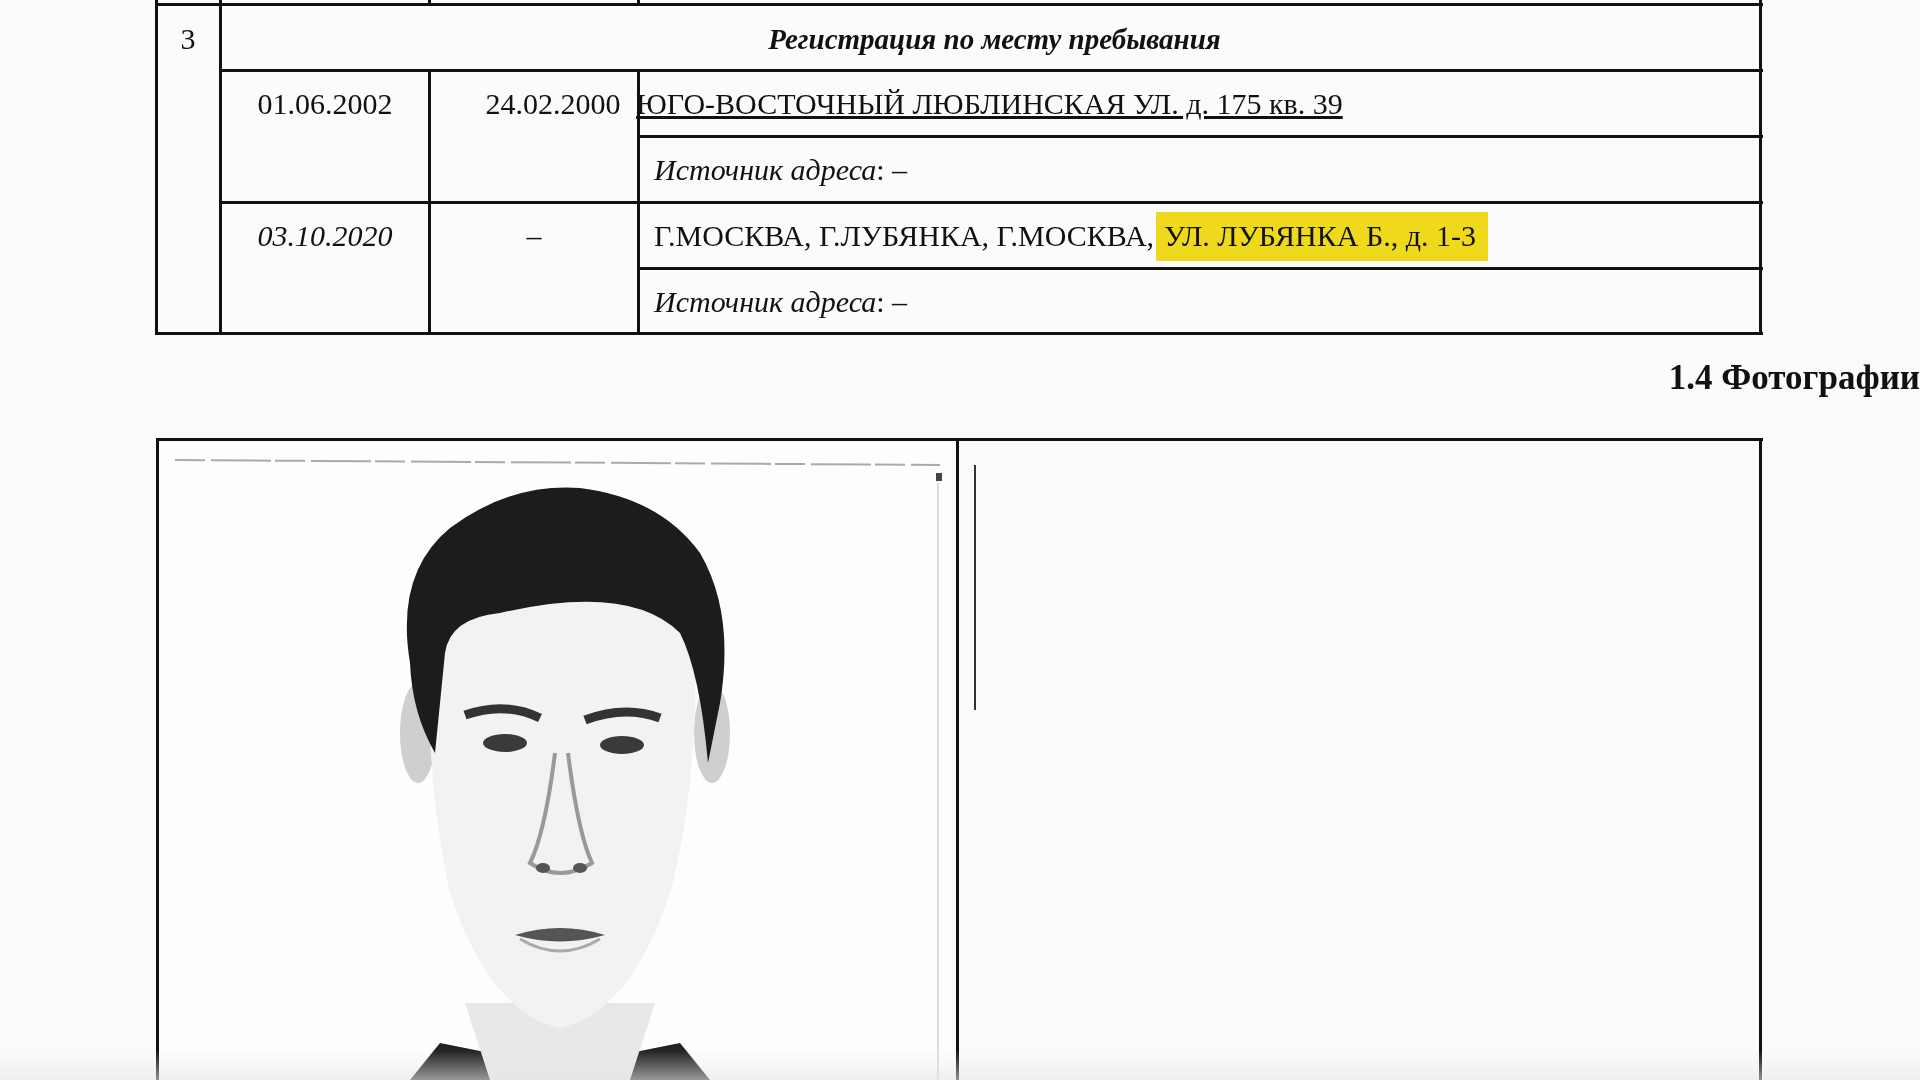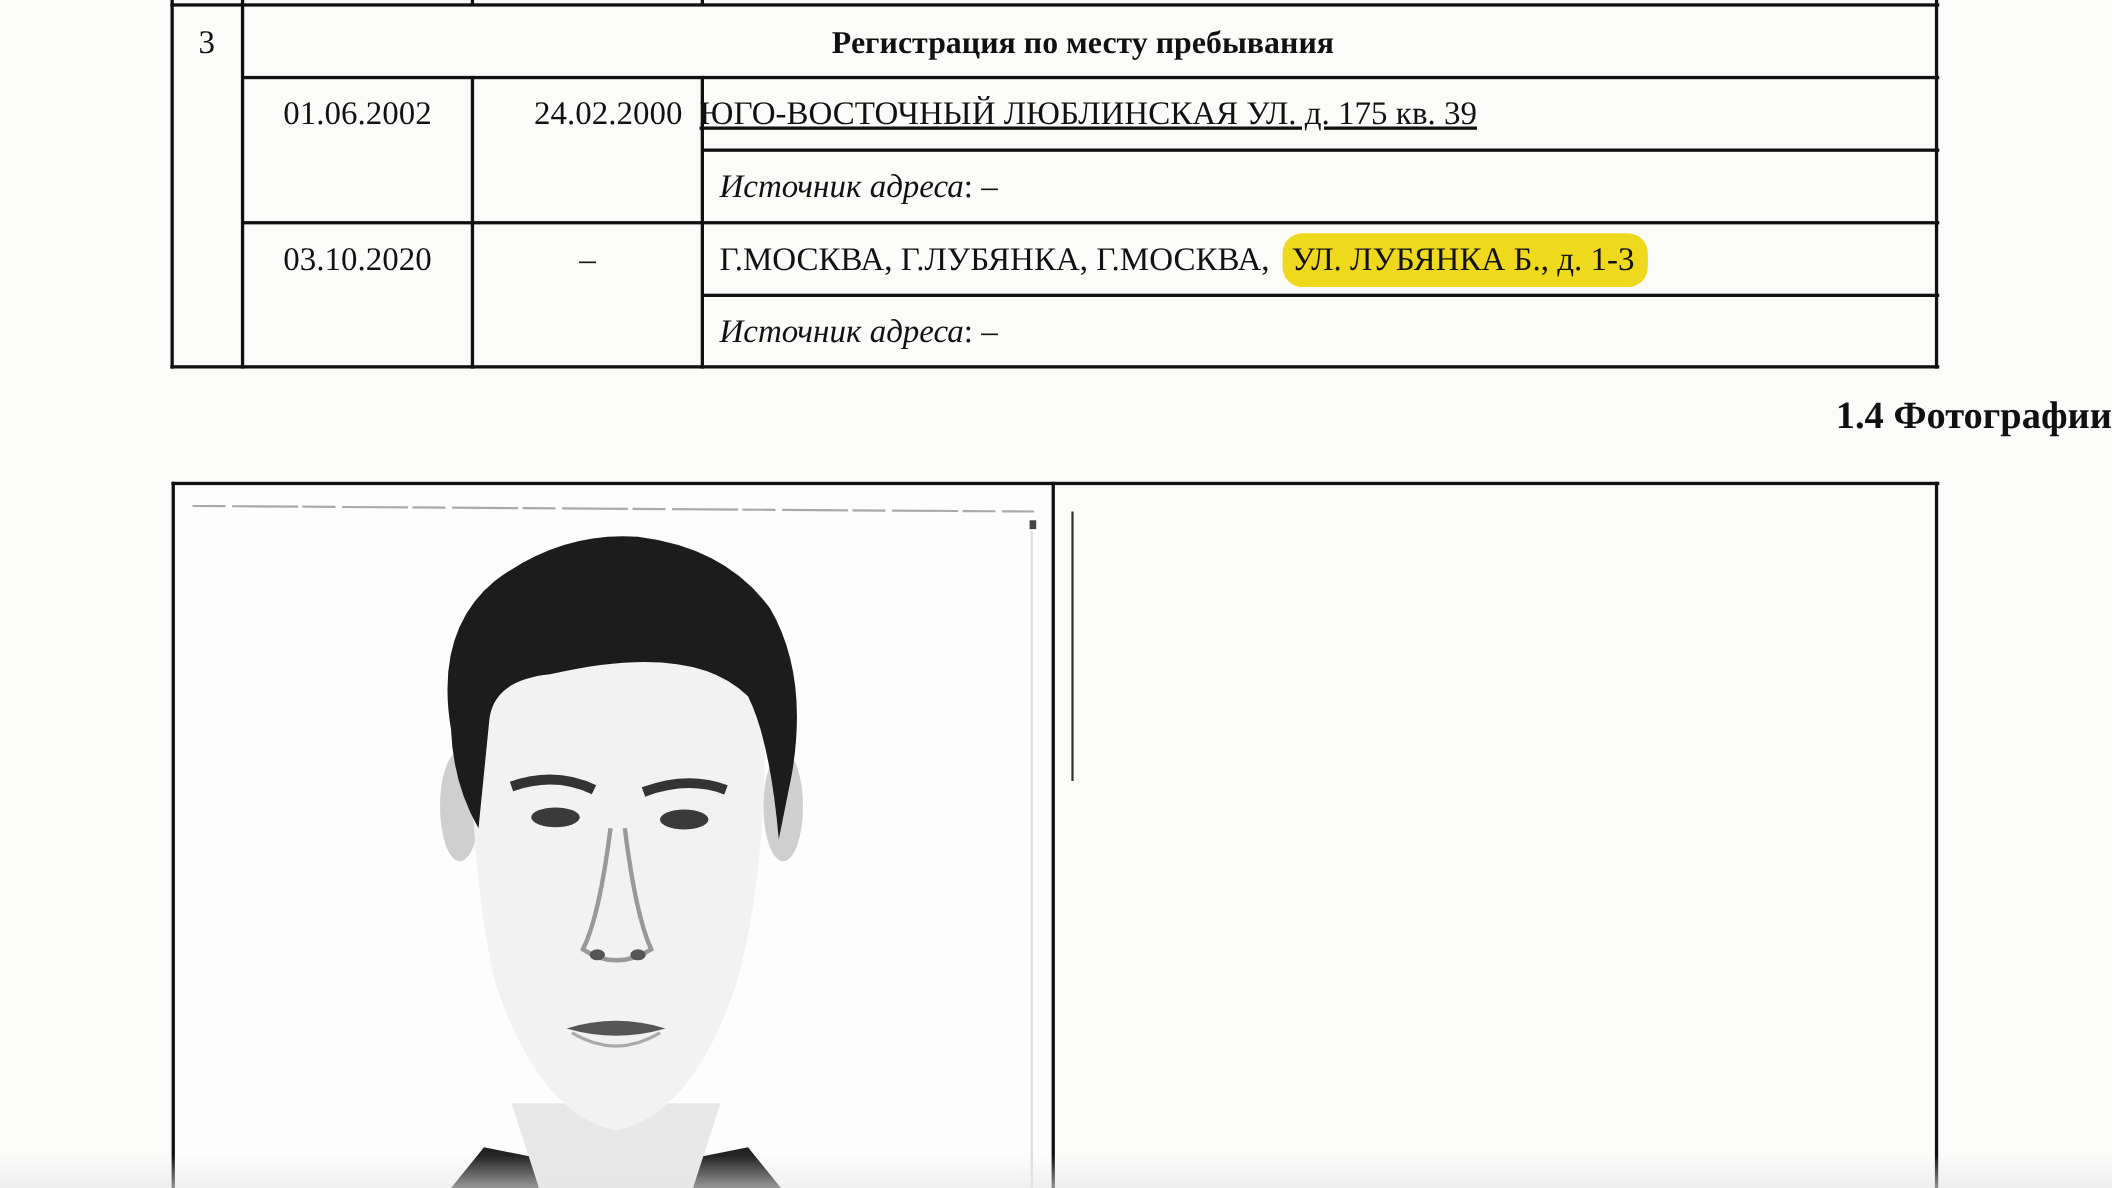--- a/index.html
+++ b/index.html
@@ -8,21 +8,21 @@
     background:#fbfbfa;
     font-family:"Liberation Serif","DejaVu Serif",serif;
     color:#111;
   }
   .hline { position:absolute; height:3px; background:#111; }
   .vline { position:absolute; width:3px; background:#111; }
   .cell-text { position:absolute; font-size:30px; line-height:34px; white-space:nowrap; }
   .center { text-align:center; }
   .bold { font-weight:bold; }
   .italic { font-style:italic; }
-  .hl { background:#efd91c; padding:7px 12px 9px 8px; margin-left:12px;border-radius:18px; }
+  .hl { background:#efd91c; padding:7px 12px 9px 8px; margin-left:2px; }
   .heading { position:absolute; left:0; width:1920px; top:358px; text-align:right; font-size:35px; font-weight:bold; }
   .photo { position:absolute; left:160px; top:443px; width:795px; height:637px; background:#fdfdfd; overflow:hidden; }
   .bottom-fade { position:absolute; left:0; top:1050px; width:1920px; height:30px; background:linear-gradient(to bottom, rgba(240,240,240,0), rgba(230,230,230,0.6)); }
 </style>
 </head>
 <body>
 
 <div>
 
   <div class="hline" style="left:155px; top:3px; width:1608px;"></div>
@@ -35,30 +35,30 @@
   <div class="vline" style="left:155px; top:0; height:335px;"></div>
   <div class="vline" style="left:219px; top:0; height:335px;"></div>
   <div class="vline" style="left:428px; top:0; height:5px;"></div>
   <div class="vline" style="left:428px; top:69px; height:266px;"></div>
   <div class="vline" style="left:637px; top:0; height:5px;"></div>
   <div class="vline" style="left:637px; top:69px; height:266px;"></div>
   <div class="vline" style="left:1759px; top:0; height:335px;"></div>
 
   <div class="cell-text center" style="left:158px; width:60px; top:22px;">3</div>
 
-  <div class="cell-text center bold" style="left:216px; width:1537px; top:22px; font-size:29px;">Регистрация по месту пребывания</div>
+  <div class="cell-text center bold" style="left:226px; width:1537px; top:22px; font-size:29px;font-style:italic;">Регистрация по месту пребывания</div>
 
   <div class="cell-text center" style="left:222px; width:206px; top:87px;">01.06.2002</div>
   <div class="cell-text center" style="left:431px; width:244px; top:87px;">24.02.2000</div>
   <div class="cell-text" style="left:636px; top:87px;text-decoration:underline;">ЮГО-ВОСТОЧНЫЙ ЛЮБЛИНСКАЯ УЛ. д. 175 кв. 39</div>
   <div class="cell-text italic" style="left:654px; top:153px;">
     <span>Источник адреса</span><span style="font-style:normal;">: –</span>
   </div>
 
-  <div class="cell-text center" style="left:222px; width:206px; top:219px;">03.10.2020</div>
+  <div class="cell-text center" style="left:222px; width:206px; top:219px;font-style:italic;">03.10.2020</div>
   <div class="cell-text center" style="left:431px; width:206px; top:219px;">–</div>
   <div class="cell-text" style="left:654px; top:219px;">
     <span>Г.МОСКВА, Г.ЛУБЯНКА, Г.МОСКВА,</span><span class="hl">УЛ. ЛУБЯНКА Б., д. 1-3</span>
   </div>
   <div class="cell-text italic" style="left:654px; top:285px;">
     <span>Источник адреса</span><span style="font-style:normal;">: –</span>
   </div>
 </div>
 
 <div class="heading">1.4 Фотографии</div>

